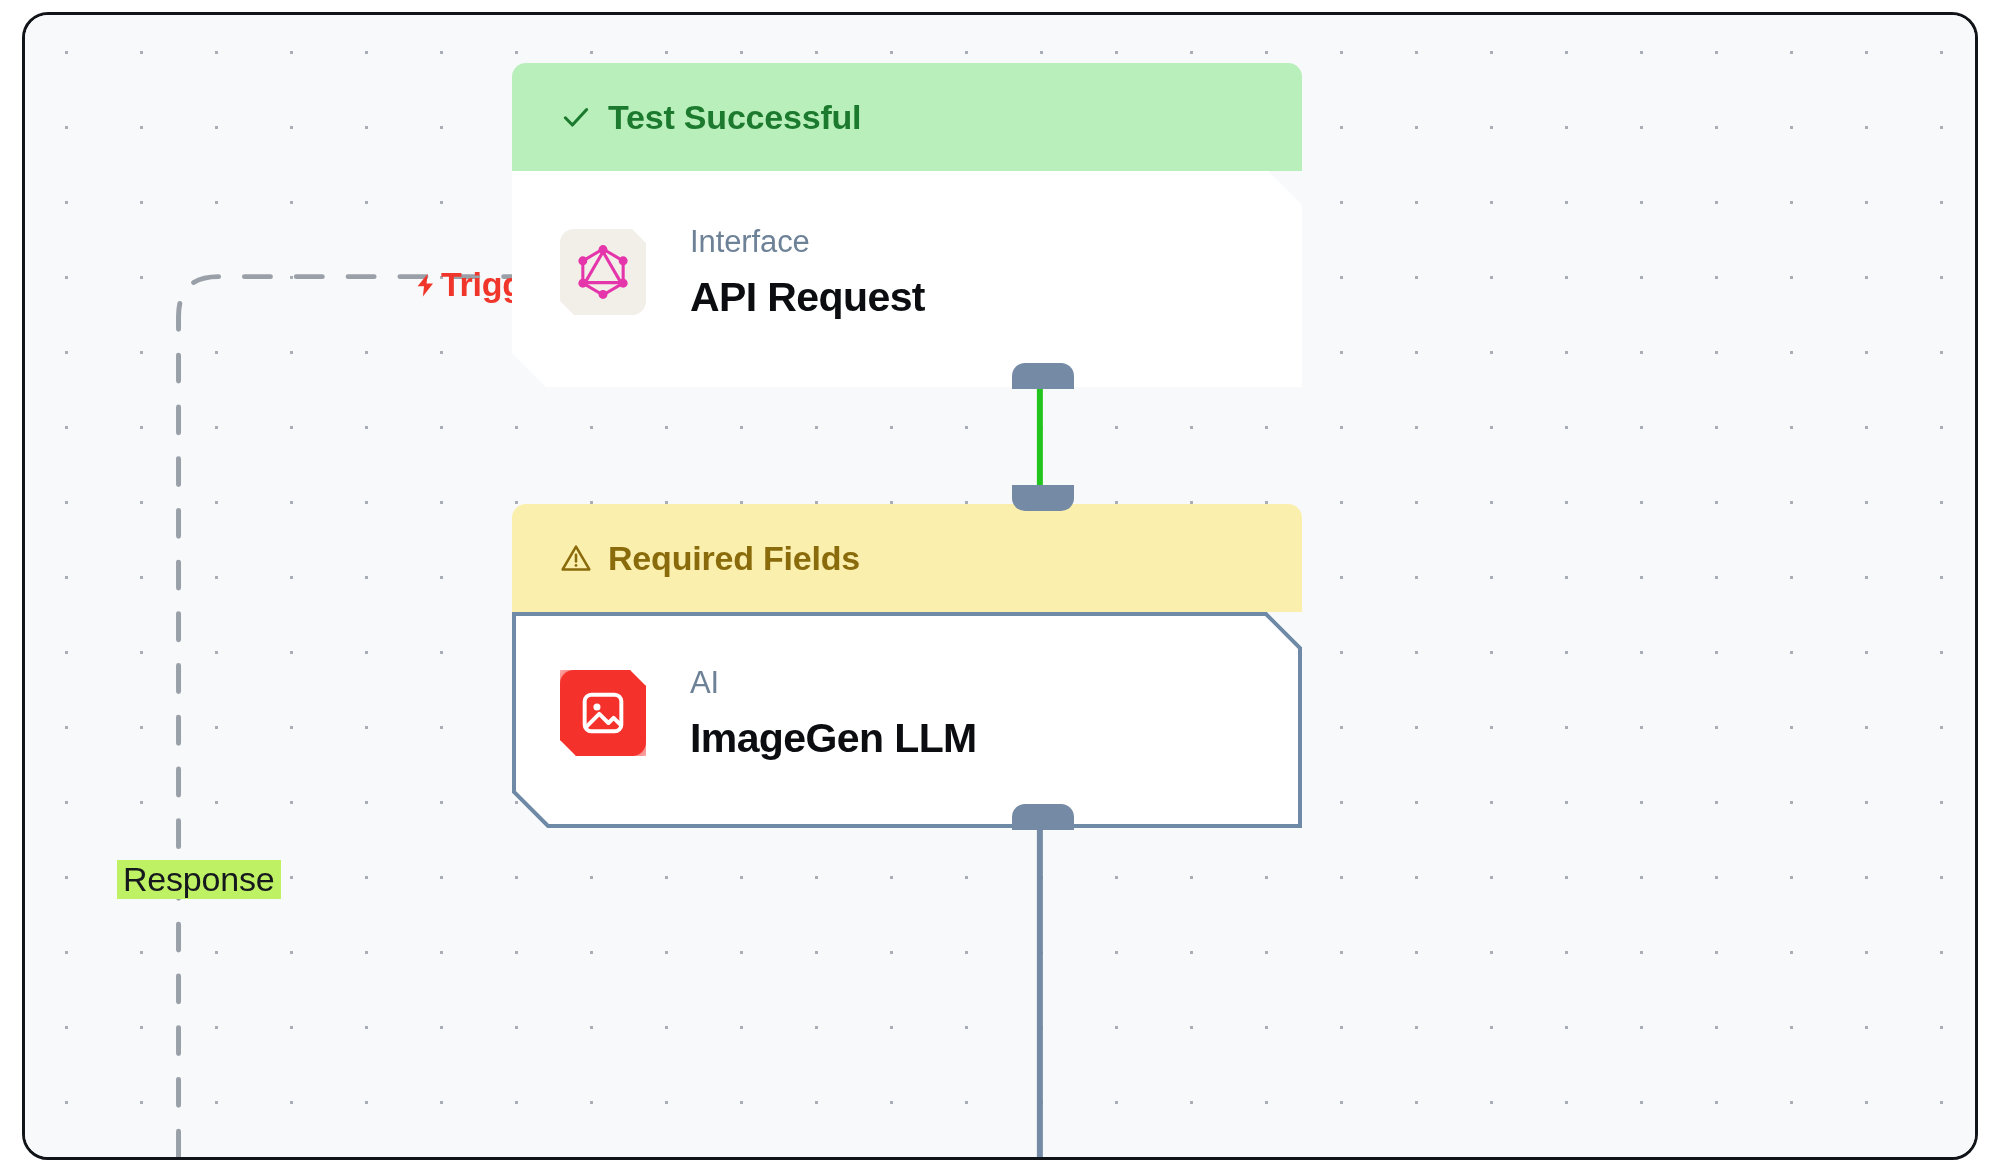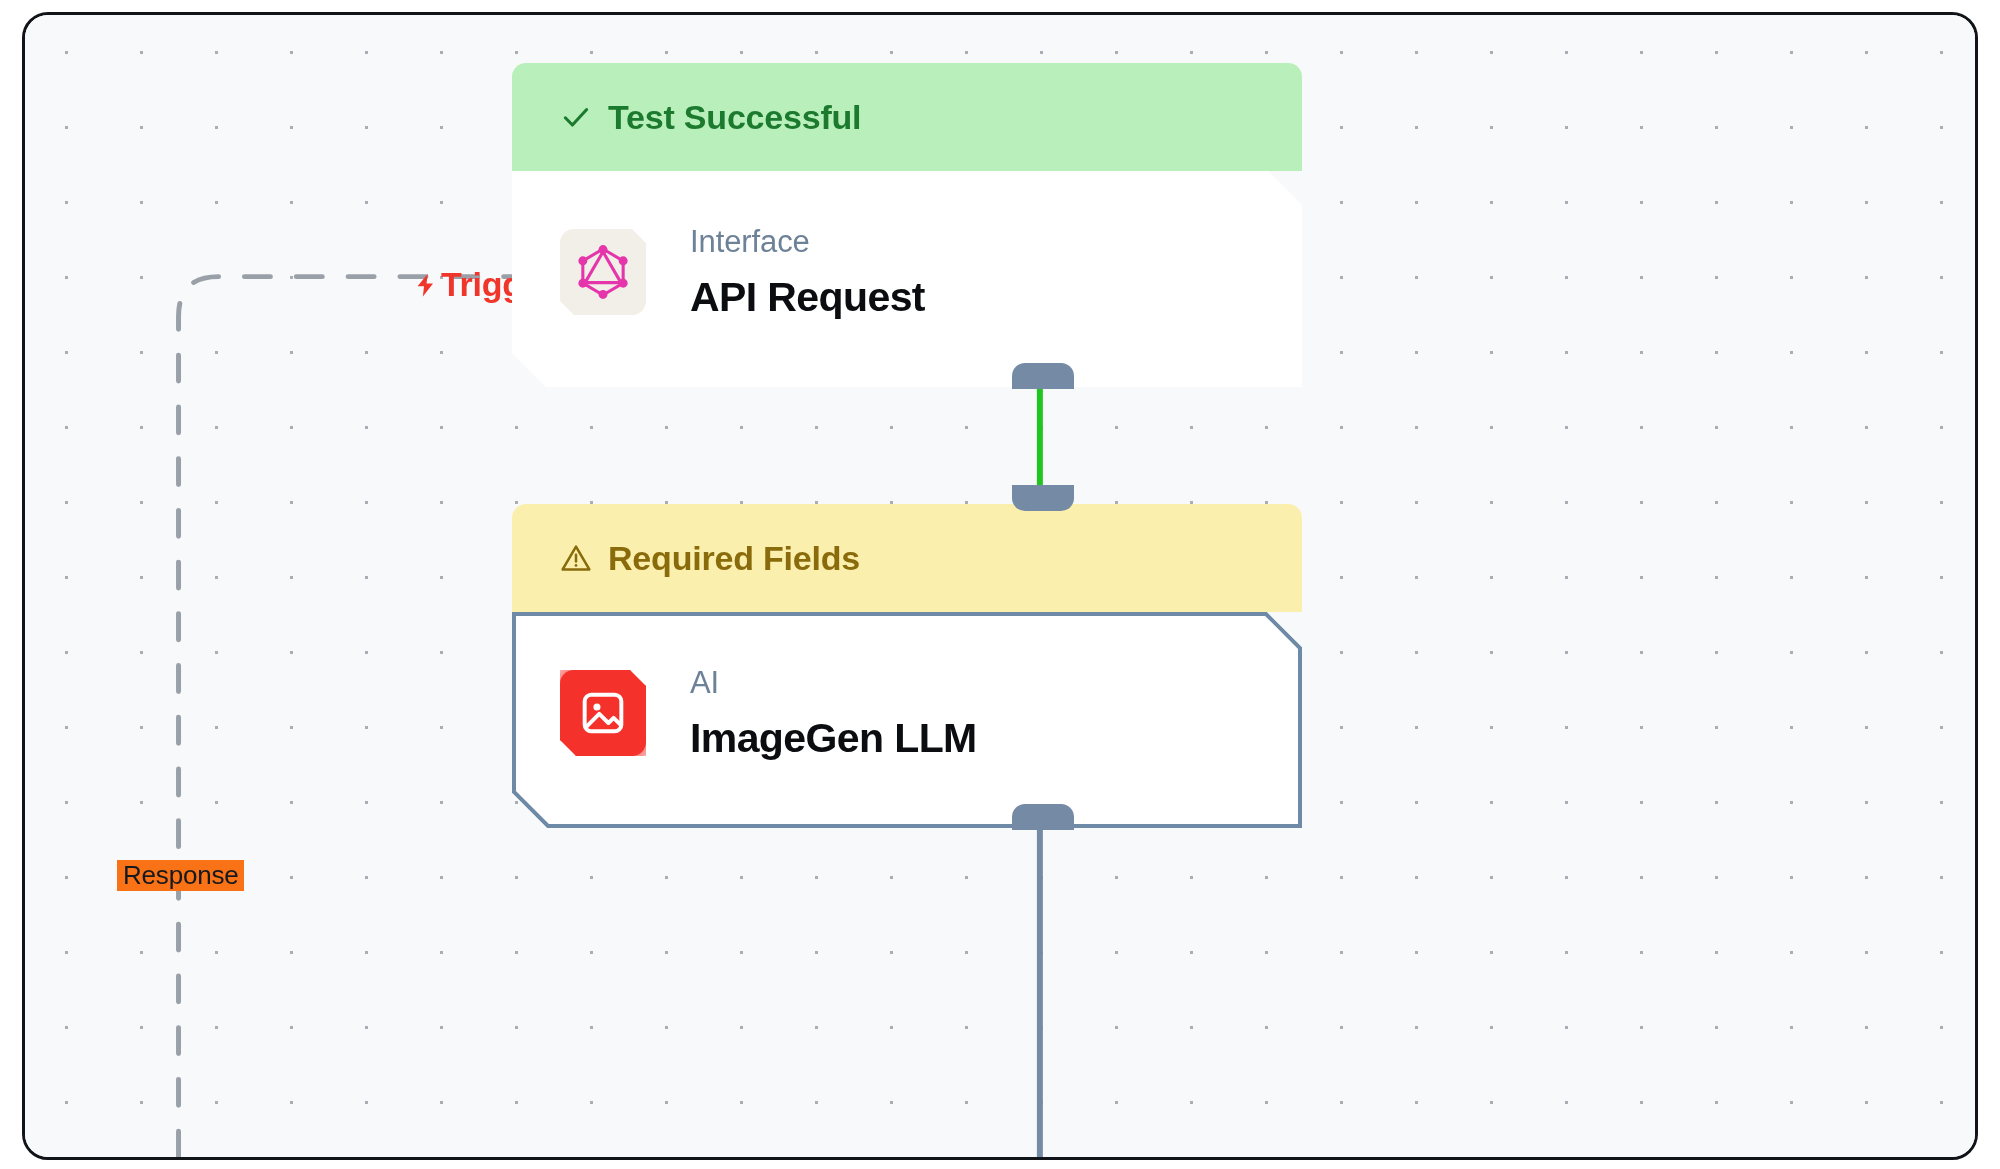--- a/index.html
+++ b/index.html
@@ -65,25 +65,25 @@
   }
   #trigger-label .bolt {
     display: inline-block;
     width: 26px;
     height: 34px;
     line-height: 1;
   }
   #response-label {
     left: 92px;
     top: 845px;
-    font-size: 26px;
+    font-size: 34px;
     font-weight: 400;
     color: #15181d;
     letter-spacing: -0.2px;
-    background: #f97316;
+    background: #bef264;
     padding: 0 6px;
   }
 
   
   .node {
     position: absolute;
     width: 790px;
   }
 
   

